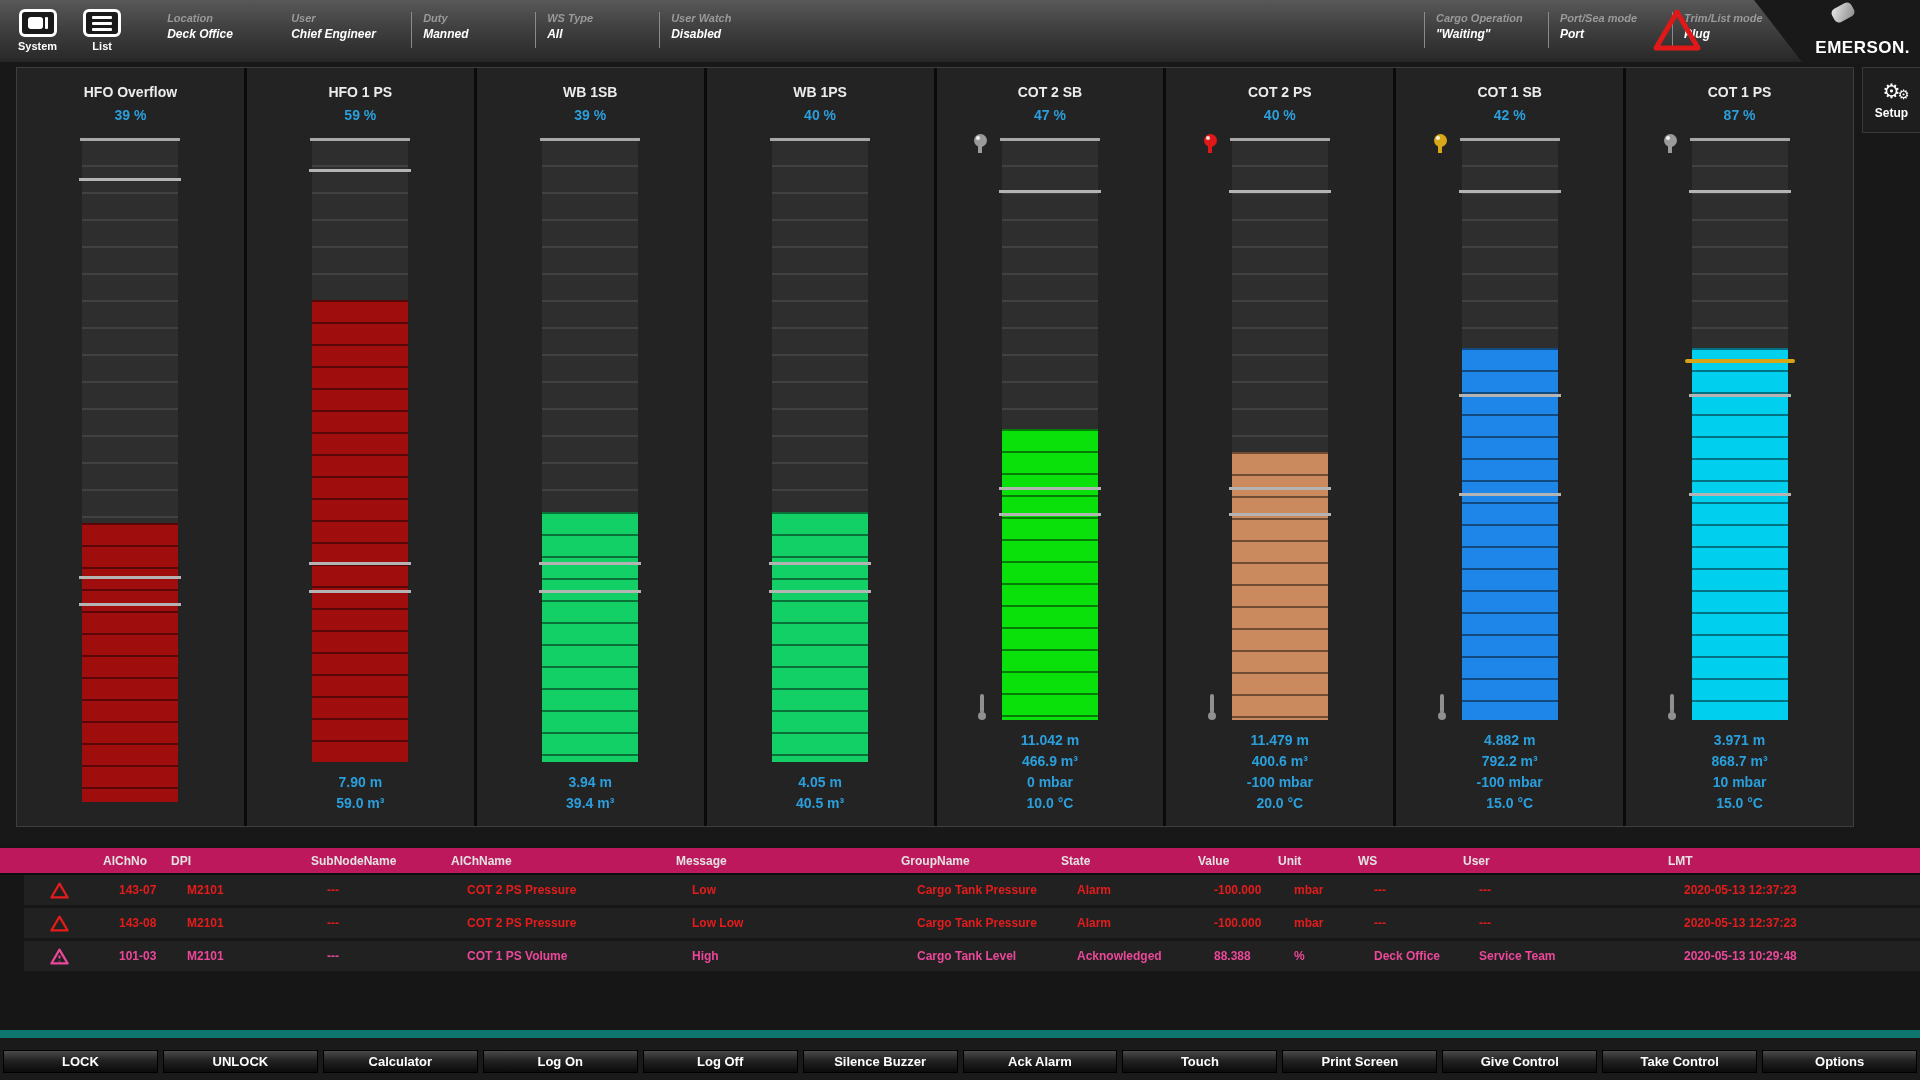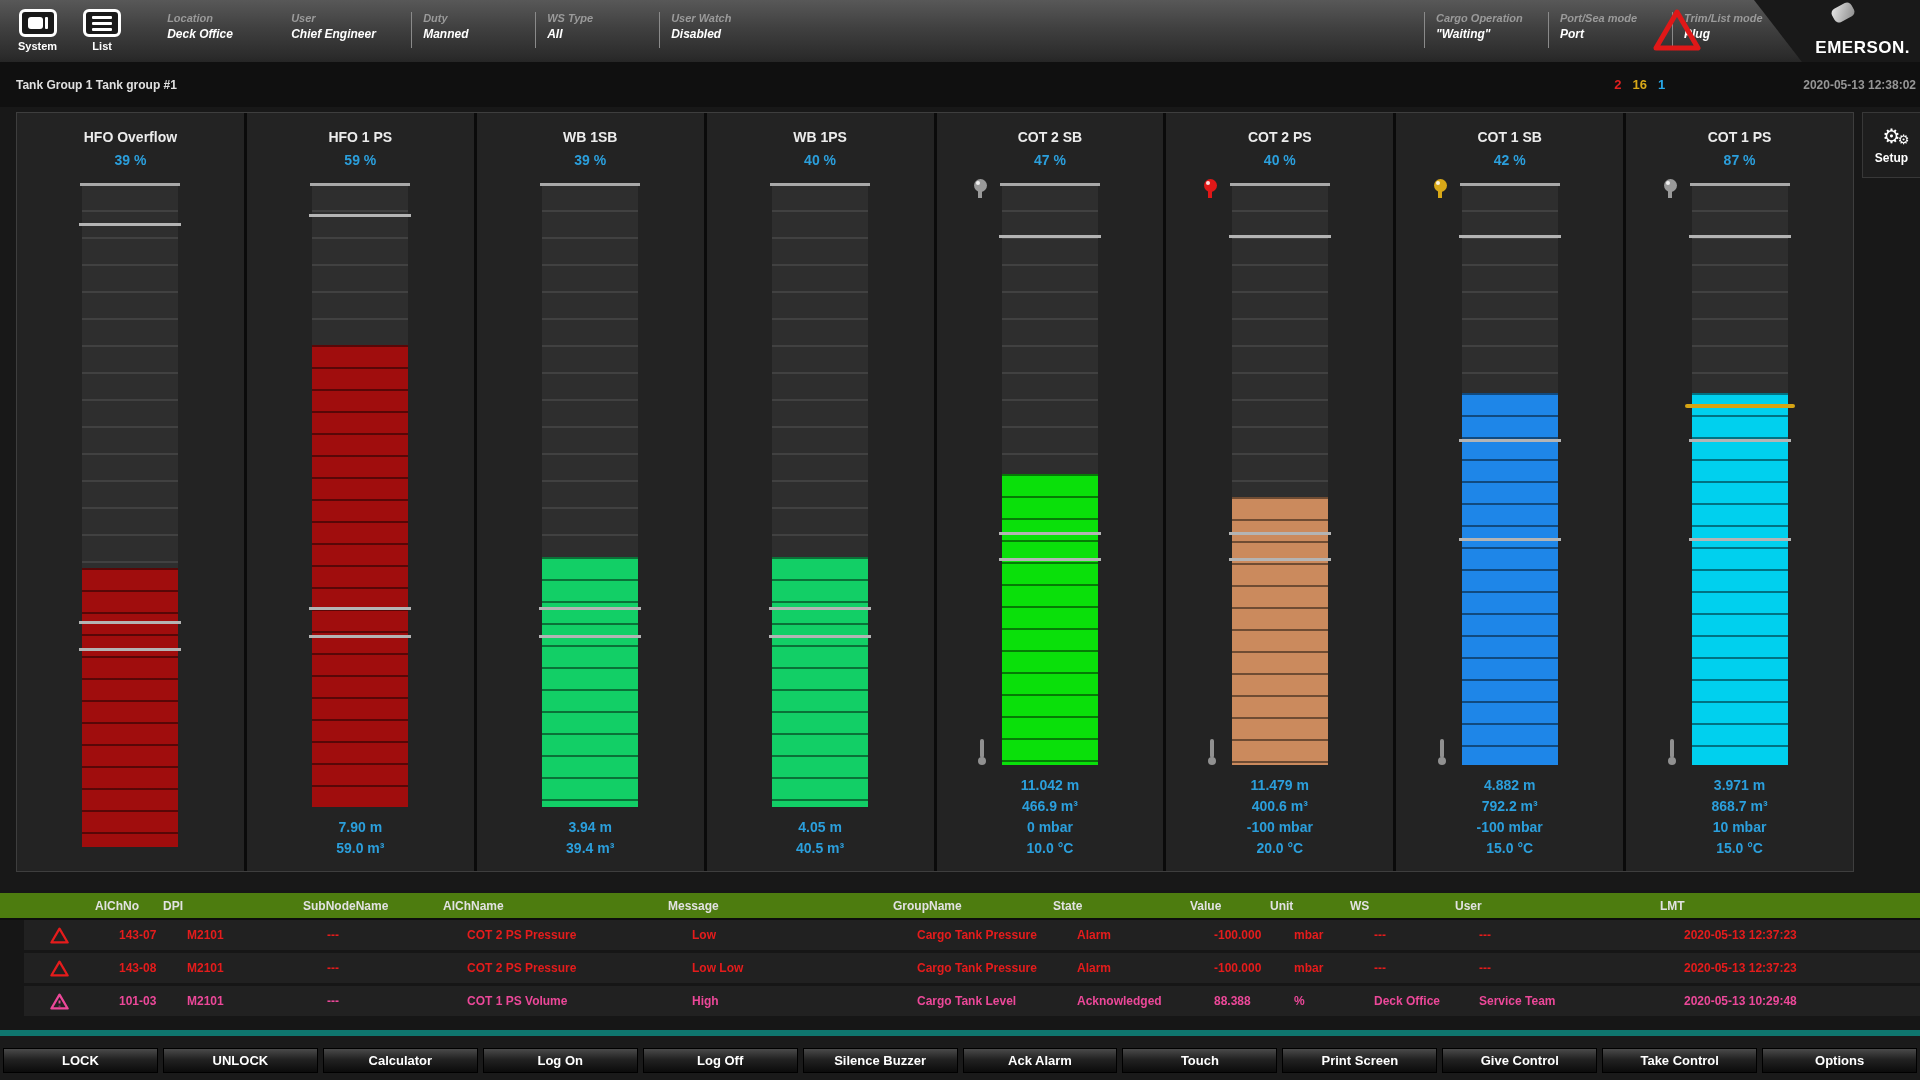--- a/index.html
+++ b/index.html
@@ -84,33 +84,33 @@
     align-items:center; justify-content:center; cursor:pointer; }
   .setup-gears { color:#fff; font-size:20px; line-height:20px; position:relative; }
   .setup-gears .g2 { position:absolute; font-size:13px; right:-9px; bottom:-4px; }
   .setup-label { color:#fff; font-size:12px; font-weight:bold; margin-top:5px; }
 
   
   .alarm-section { height:140px; background:#161616; padding-top:3px; }
   .agrid { display:grid;
     grid-template-columns:95px 68px 140px 140px 225px 225px 160px 137px 80px 80px 105px 205px minmax(0,1fr);
     align-items:center; }
-  .ahead { height:27px; background:#4d7c0f; border-bottom:2px solid #0d0d0d; }
+  .ahead { height:27px; background:#be185d; border-bottom:2px solid #0d0d0d;padding-left:8px; }
   .ahead .acell { color:#e2e2e2; }
   .acell { font-size:12px; font-weight:bold; white-space:nowrap; overflow:hidden; }
   .acell.num { padding-right:14px; }
   .arow { height:30px; background:#212121; margin-bottom:3px; cursor:pointer;margin-left:24px; }
   .arow.sev-alarm .acell { color:#e51c1c; }
   .arow.sev-ack .acell { color:#ec4899; }
   .c-icon { display:flex; justify-content:flex-start; padding-left:26px; }
   .tri { width:19px; height:17px; }
 
   
   .toolbar { position:absolute; left:0; bottom:0; right:0; height:50px; background:#1a1a1a;
-    border-top:6px solid #0f766e; display:flex; gap:5px; padding:12px 3px 7px; }
+    border-top:8px solid #0f766e; display:flex; gap:5px; padding:12px 3px 7px; }
   .tb-btn { flex:1; background:linear-gradient(#4a4a4a, #222 45%, #0b0b0b);
     border:1px solid #000; color:#fff; font-size:13px; font-weight:bold;
     display:flex; align-items:center; justify-content:center; cursor:pointer; white-space:nowrap; }
 </style>
 </head>
 <body>
 
 <div id="app">
 
   <header class="topbar">
@@ -178,29 +178,20 @@
       <svg viewBox="0 0 50 44" width="50" height="44">
         <path d="M25 4 L46 40 L4 40 Z" fill="none" stroke="#e01818" stroke-width="5" stroke-linejoin="round"></path>
       </svg>
     </div>
     <div class="brand">
       <span class="brand-mark"></span>
       <span class="brand-text">EMERSON.</span>
     </div>
   </header>
 
-  <div class="statusbar">
-    <span class="sb-title">Tank Group 1 Tank group #1</span>
-    <span class="sb-counts">
-      <span class="cnt-red">2</span>
-      <span class="cnt-yellow">16</span>
-      <span class="cnt-blue">1</span>
-    </span>
-    <span class="sb-time">2020-05-13 12:38:02</span>
-  </div>
 
   <main class="main">
     <div class="tanks-wrap">
   <div class="tank-panel">
     <div class="tank-title">HFO Overflow</div>
     <div class="tank-pct">39 %</div>
     <div class="gauge-wrap">
       <div class="gauge"></div>
       <div class="fill" style="height: 42%; background-color: rgb(160, 13, 13);"></div>
 

